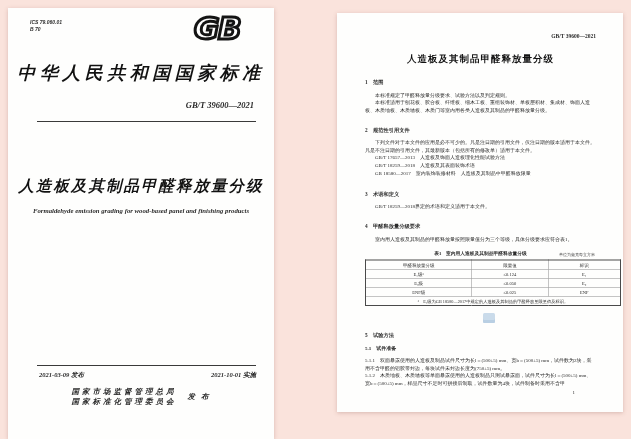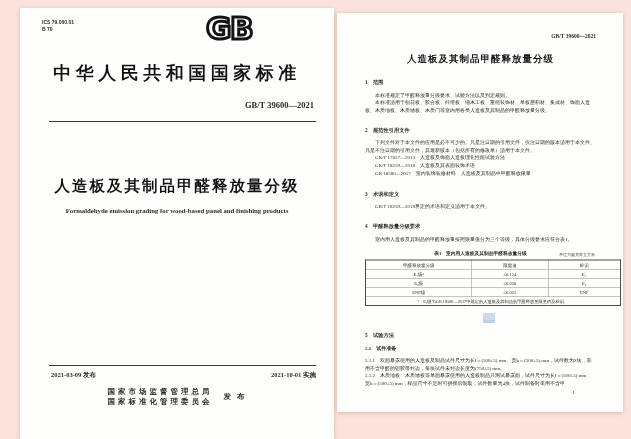--- a/index.html
+++ b/index.html
@@ -8,21 +8,21 @@
     background:#fae3dc;
     font-family:"Liberation Serif","DejaVu Serif",serif;
     color:#2b2b2b;
   }
   .canvas{position:relative;width:631px;height:439px;background:#fae3dc;}
   .page{
     position:absolute;background:#fefefd;
     box-shadow:0 1px 4px rgba(120,60,50,.25);
     overflow:hidden;
   }
-  .page-left{left:20px;top:8px;width:314px;height:431px;}
+  .page-left{left:8px;top:8px;width:266px;height:431px;font-style:italic;}
   .page-right{left:337px;top:13px;width:286px;height:399px;}
   .inner2x{
     position:absolute;left:0;top:0;width:200%;height:200%;
     transform:scale(.5);transform-origin:0 0;
   }
   
   .ics{position:absolute;left:44px;top:22px;font-size:10px;line-height:13px;font-weight:bold;font-family:"Liberation Sans","DejaVu Sans",sans-serif;}
   .gb-logo{
     position:absolute;left:372px;top:8px;
     font-family:"DejaVu Sans","Liberation Sans",sans-serif;

